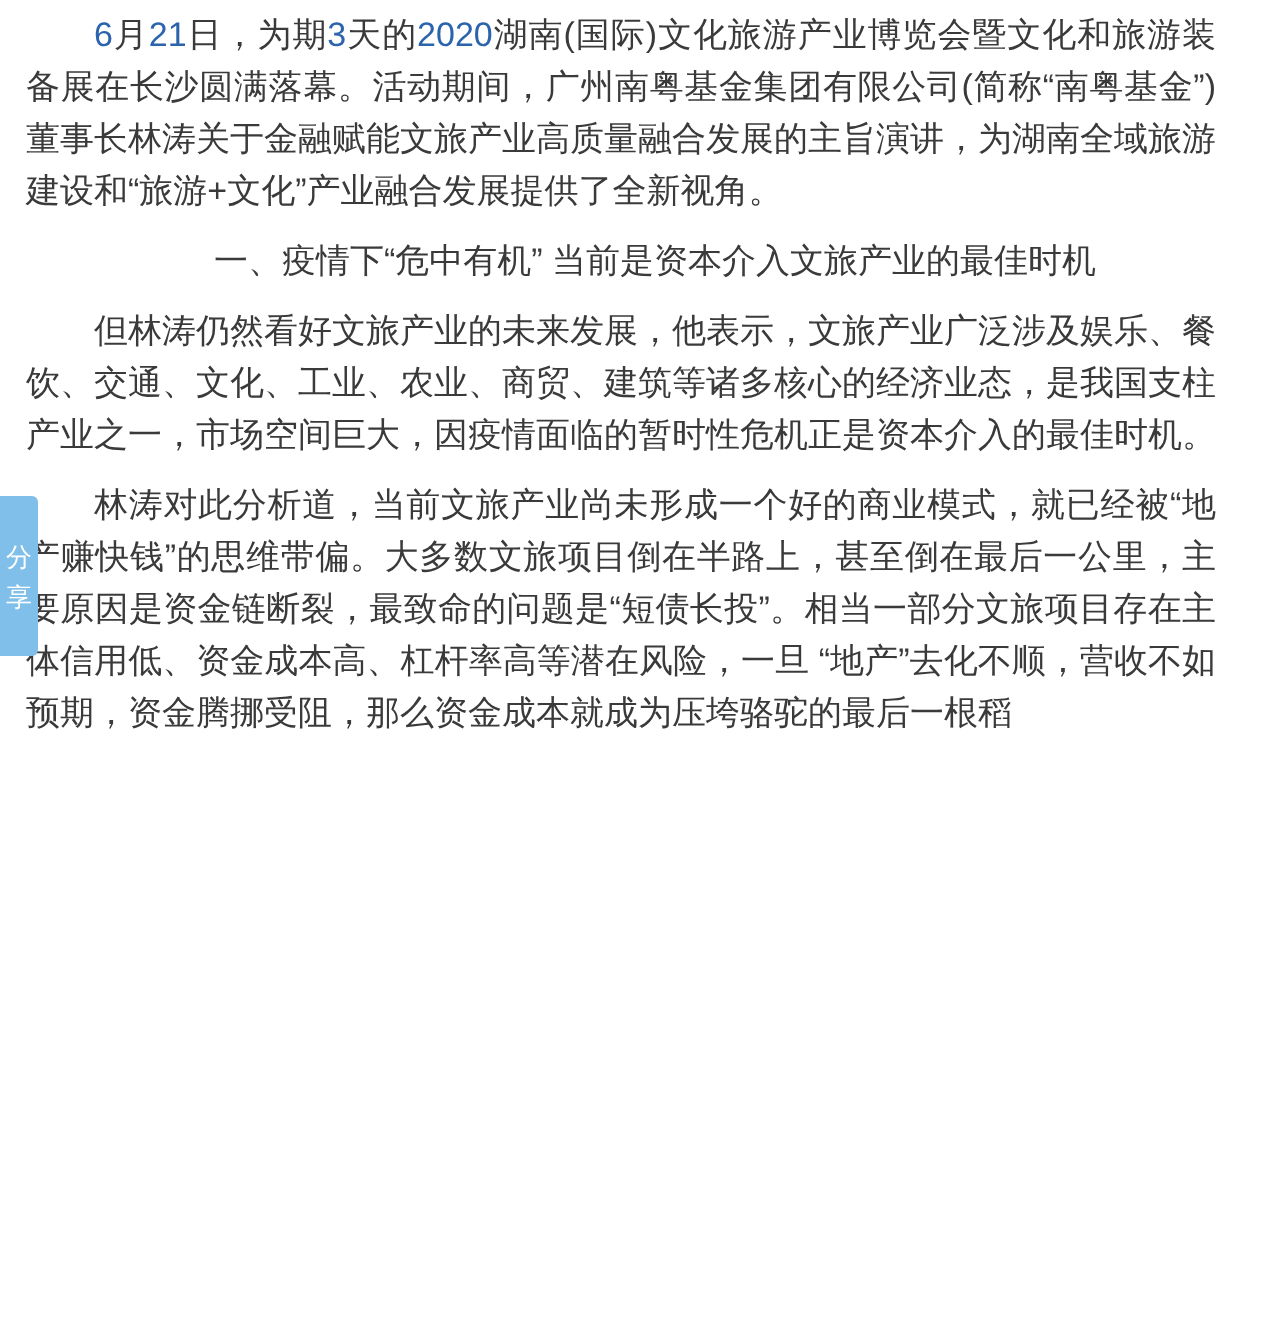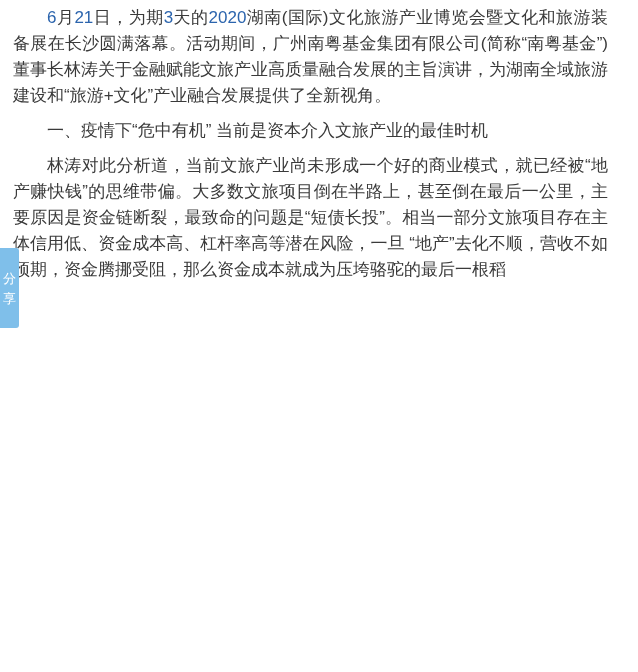--- a/index.html
+++ b/index.html
@@ -17,21 +17,21 @@
     font-size: 14px;
     line-height: 26px;
   }
   .article p, .article h3 {
     margin: 0 0 9px 0;
     text-indent: 2em;
     font-weight: normal;
     font-size: 17px;
     text-align: justify;
   }
-  .article h3 { text-align: left; }
+  .article h3 { text-align: center; }
   .num { color: #2b64ad; }
   .share-tab {
     position: absolute;
     left: 0;
     top: 248px;
     width: 19px;
     height: 80px;
     background: #7fbfea;
     border-radius: 0 3px 3px 0;
     color: #ffffff;
@@ -50,14 +50,15 @@
 <body>
 
 <div class="share-tab">
   <span>分</span>
   <span>享</span>
 </div>
 
 <div class="article">
     <p><span class="num">6</span><span>月</span><span class="num">21</span><span>日，为期</span><span class="num">3</span><span>天的</span><span class="num">2020</span><span>湖南(国际)文化旅游产业博览会暨文化和旅游装备展在长沙圆满落幕。活动期间，广州南粤基金集团有限公司(简称“南粤基金”)董事长林涛关于金融赋能文旅产业高质量融合发展的主旨演讲，为湖南全域旅游建设和“旅游+文化”产业融合发展提供了全新视角。</span></p>
     <h3><span>一、疫情下“危中有机” 当前是资本介入文旅产业的最佳时机</span></h3>
+    <p><span>但林涛仍然看好文旅产业的未来发展，他表示，文旅产业广泛涉及娱乐、餐饮、交通、文化、工业、农业、商贸、建筑等诸多核心的经济业态，是我国支柱产业之一，市场空间巨大，因疫情面临的暂时性危机正是资本介入的最佳时机。</span></p>
     <p><span>林涛对此分析道，当前文旅产业尚未形成一个好的商业模式，就已经被“地产赚快钱”的思维带偏。大多数文旅项目倒在半路上，甚至倒在最后一公里，主要原因是资金链断裂，最致命的问题是“短债长投”。相当一部分文旅项目存在主体信用低、资金成本高、杠杆率高等潜在风险，一旦 “地产”去化不顺，营收不如预期，资金腾挪受阻，那么资金成本就成为压垮骆驼的最后一根稻</span></p>
   </div>
 
 </body></html>

